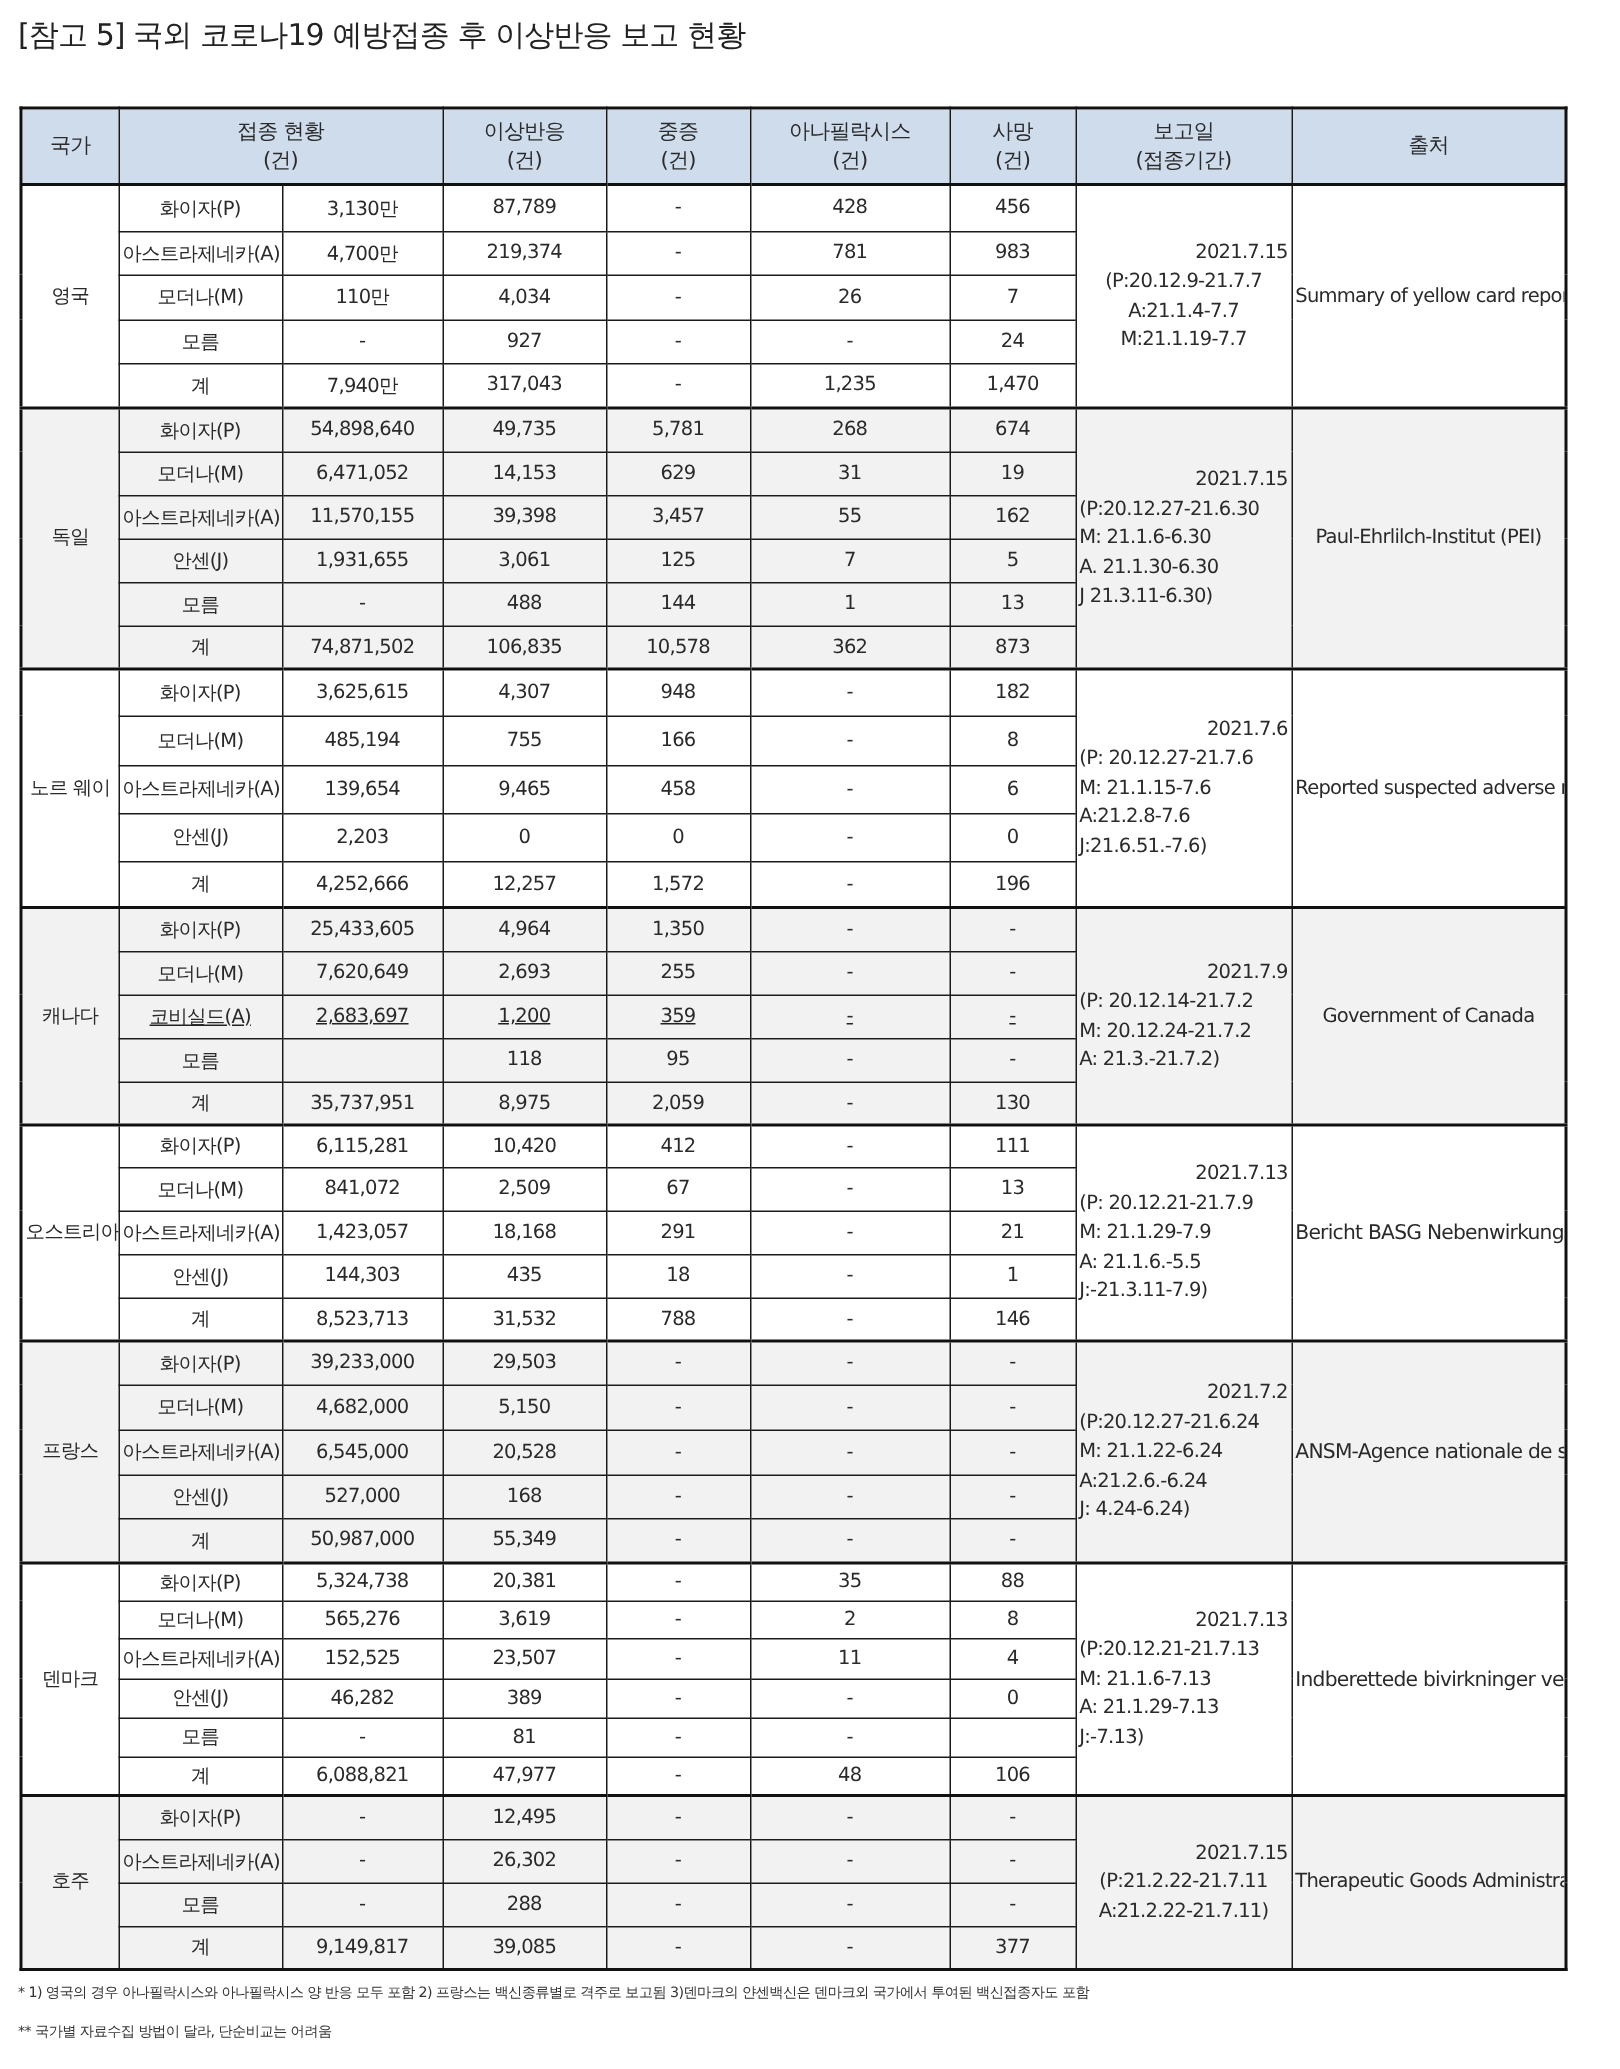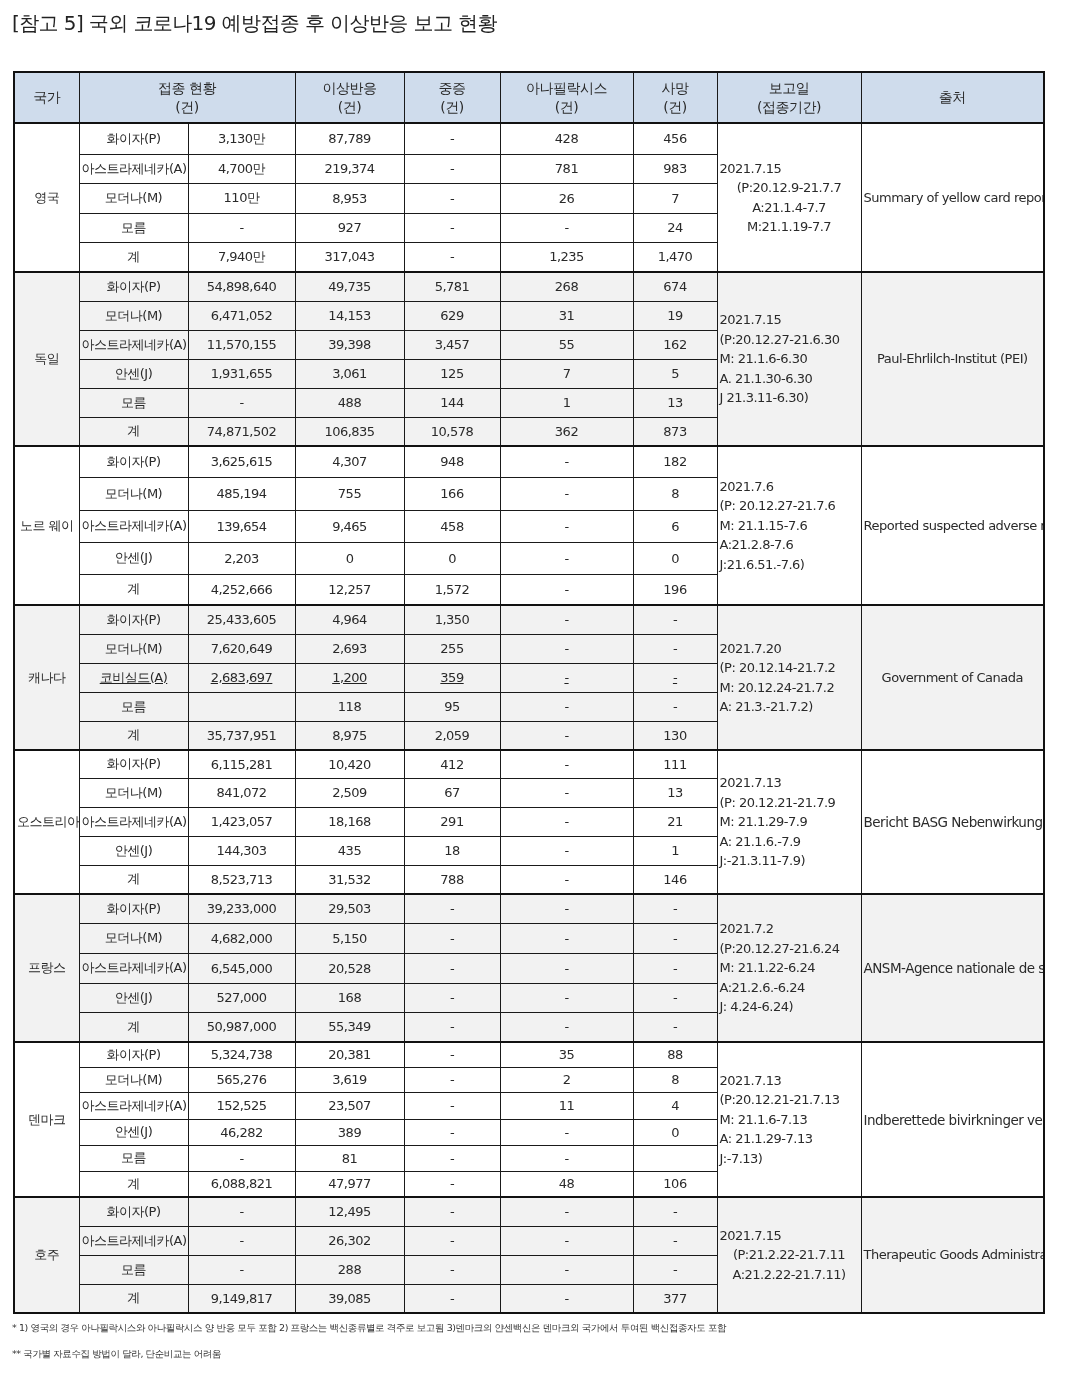--- a/index.html
+++ b/index.html
@@ -30,21 +30,21 @@
   }
   tr.group-start td { border-top: 2.5px solid #111; }
   td.country {
     font-size: 17px; font-weight: bold; letter-spacing: -1px; white-space: normal;
     line-height: 24px; color: #1a1a1a;
   }
   td.vaccine { font-size: 13px; }
   td.report {
     text-align: center; white-space: normal; line-height: 19.5px; font-size: 13px;
   }
-  td.report .rdate { display: block; text-align: left; }
+  td.report .rdate { display: block; text-align: right; }
   td.report .rline { display: block; text-align: left; padding-left: 0; }
   td.report.center .rline { text-align: center; }
   td.source { white-space: normal; line-height: 17.5px; font-size: 13.5px; padding: 0 1px; }
   td.source.justify { text-align: justify; text-align-last: left; line-height: 24px; font-size: 13.5px; }
   tbody.shaded td { background: #f2f2f2; }
   tbody.plain td { background: #ffffff; }
   .foot {
     position: absolute; left: 12px; font-size: 9.5px; color: #333; letter-spacing: -0.4px; white-space: nowrap;
   }
 </style>
@@ -98,21 +98,21 @@
         <td class="vaccine">아스트라제네카(A)</td>
         <td>4,700만</td>
         <td>219,374</td>
         <td>-</td>
         <td>781</td>
         <td>983</td>
       </tr>
       <tr style="height: 30px;">
         <td class="vaccine">모더나(M)</td>
         <td>110만</td>
-        <td>8,953</td>
+        <td>4,034</td>
         <td>-</td>
         <td>26</td>
         <td>7</td>
       </tr>
       <tr style="height: 29px;">
         <td class="vaccine">모름</td>
         <td>-</td>
         <td>927</td>
         <td>-</td>
         <td>-</td>
@@ -240,21 +240,21 @@
     <tbody class="shaded">
       <tr class="group-start" style="height: 29px;">
         <td class="country" rowspan="5">캐나다</td>
         <td class="vaccine">화이자(P)</td>
         <td>25,433,605</td>
         <td>4,964</td>
         <td>1,350</td>
         <td>-</td>
         <td>-</td>
         <td class="report" rowspan="5">
-          <span class="rdate">2021.7.20</span>
+          <span class="rdate">2021.7.9</span>
           <span class="rline">(P: 20.12.14-21.7.2</span>
           <span class="rline">M: 20.12.24-21.7.2</span>
           <span class="rline">A: 21.3.-21.7.2)</span>
         </td>
         <td class="source " rowspan="5">Government of Canada</td>
       </tr>
       <tr style="height: 29px;">
         <td class="vaccine">모더나(M)</td>
         <td>7,620,649</td>
         <td>2,693</td>
@@ -293,21 +293,21 @@
         <td class="vaccine">화이자(P)</td>
         <td>6,115,281</td>
         <td>10,420</td>
         <td>412</td>
         <td>-</td>
         <td>111</td>
         <td class="report" rowspan="5">
           <span class="rdate">2021.7.13</span>
           <span class="rline">(P: 20.12.21-21.7.9</span>
           <span class="rline">M: 21.1.29-7.9</span>
-          <span class="rline">A: 21.1.6.-7.9</span>
+          <span class="rline">A: 21.1.6.-5.5</span>
           <span class="rline">J:-21.3.11-7.9)</span>
         </td>
         <td class="source justify" rowspan="5">Bericht BASG Nebenwirkungsmeldungen</td>
       </tr>
       <tr style="height: 29px;">
         <td class="vaccine">모더나(M)</td>
         <td>841,072</td>
         <td>2,509</td>
         <td>67</td>
         <td>-</td>

